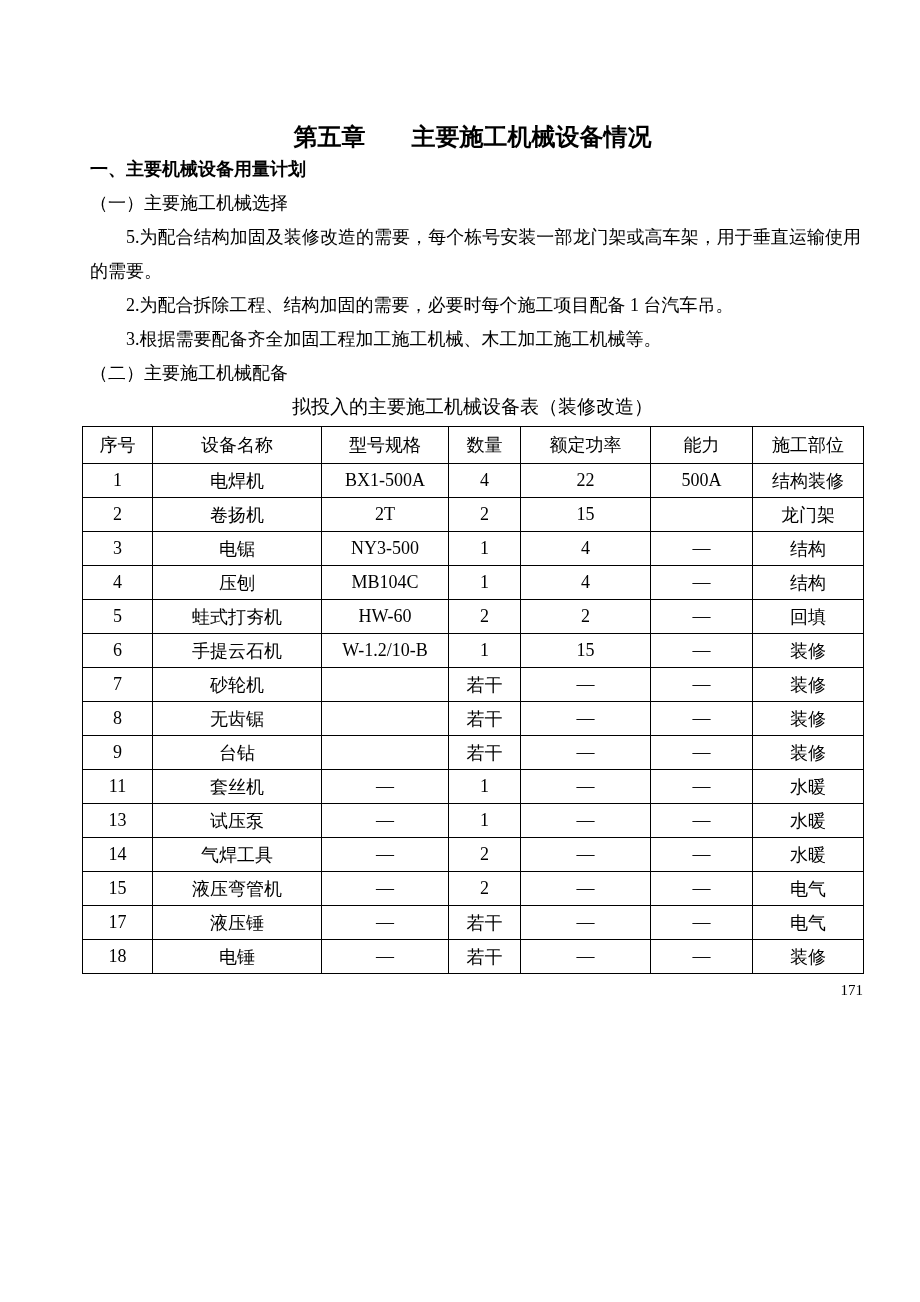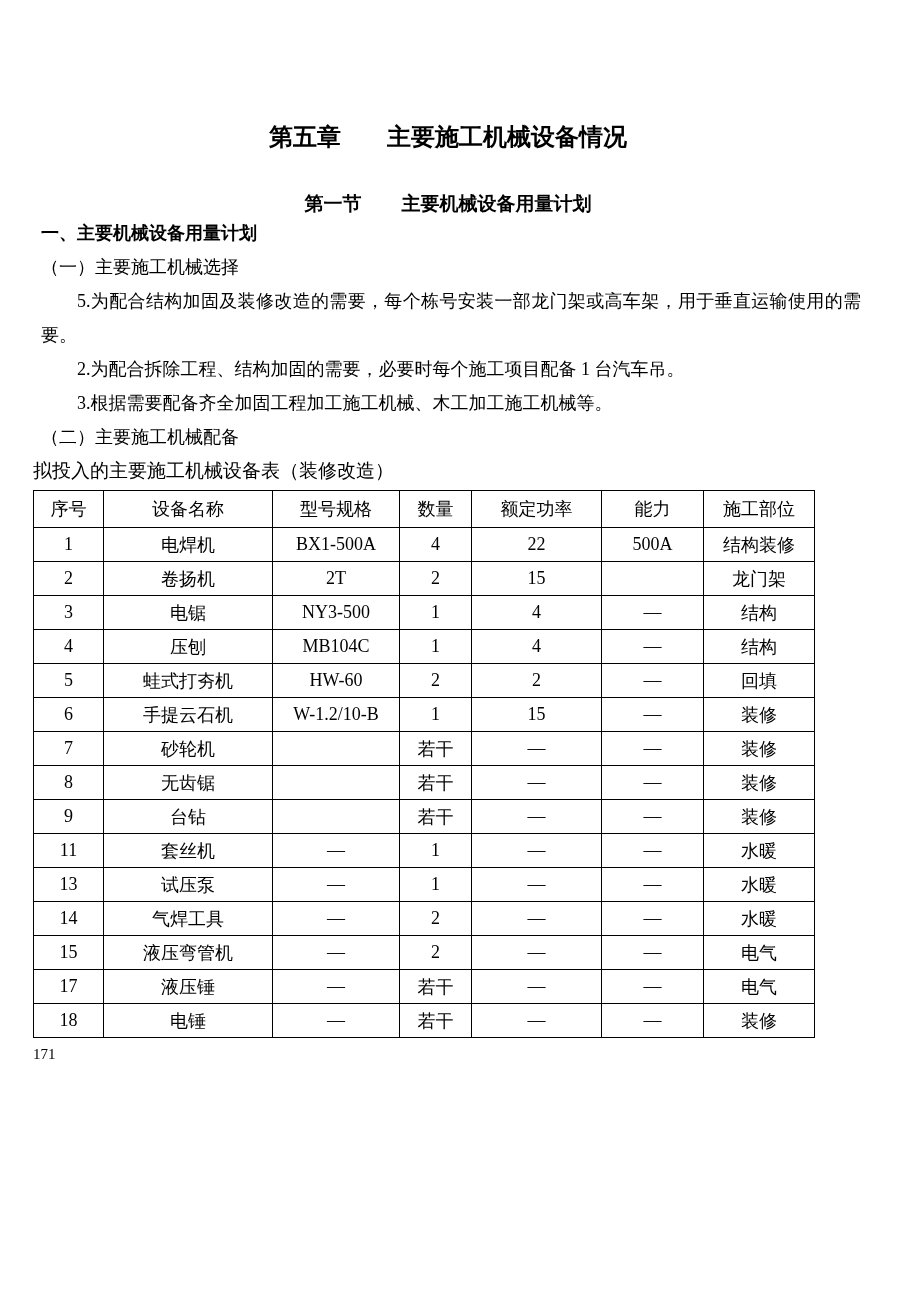--- a/index.html
+++ b/index.html
@@ -6,21 +6,21 @@
   html, body { background: #ffffff; }
   body {
     width: 920px;
     height: 1302px;
     font-family: "Liberation Serif", "DejaVu Serif", serif;
     color: #000000;
     position: relative;
     overflow: hidden;
   }
   .content {
-    padding: 122px 57px 0 33px;
+    padding: 122px 57px 0 82px;
   }
   .chapter-title {
     display: flex;
     justify-content: center;
     gap: 46px;
     font-size: 24px;
     font-weight: bold;
     line-height: 30px;
   }
   .section-title {
@@ -43,20 +43,21 @@
   .heading-plain {
     padding-left: 8px;
   }
   .para {
     text-indent: 2em;
     text-align: justify;
     padding-left: 8px;
     padding-right: 2px;
   }
   .table-caption {
+    text-align: center;
     font-size: 19px;
     line-height: 34px;
   }
   table.equip {
     border-collapse: collapse;
     table-layout: fixed;
     width: 781px;
     margin-top: 2px;
     font-size: 18px;
   }
@@ -65,40 +66,36 @@
     text-align: center;
     vertical-align: middle;
     font-weight: normal;
     padding: 0 2px;
     overflow: hidden;
     white-space: nowrap;
   }
   table.equip th { height: 37px; text-align: center; }
   table.equip td { height: 34px; }
   .page-number {
-    text-align: left;
+    text-align: right;
     font-size: 15px;
     margin-top: 8px;
     width: 781px;
   }
 </style>
 </head>
 <body>
 
 <div class="content">
 
   <div class="chapter-title">
     <span>第五章</span>
     <span>主要施工机械设备情况</span>
   </div>
 
-  <div class="section-title">
-    <span>第一节</span>
-    <span>主要机械设备用量计划</span>
-  </div>
 
   <div class="body-block">
     <div class="heading-bold">一、主要机械设备用量计划</div>
     <div class="heading-plain">（一）主要施工机械选择</div>
     <p class="para">5.为配合结构加固及装修改造的需要，每个栋号安装一部龙门架或高车架，用于垂直运输使用的需要。</p>
     <p class="para">2.为配合拆除工程、结构加固的需要，必要时每个施工项目配备 1 台汽车吊。</p>
     <p class="para">3.根据需要配备齐全加固工程加工施工机械、木工加工施工机械等。</p>
     <div class="heading-plain">（二）主要施工机械配备</div>
     <div class="table-caption">拟投入的主要施工机械设备表（装修改造）</div>
   </div>

